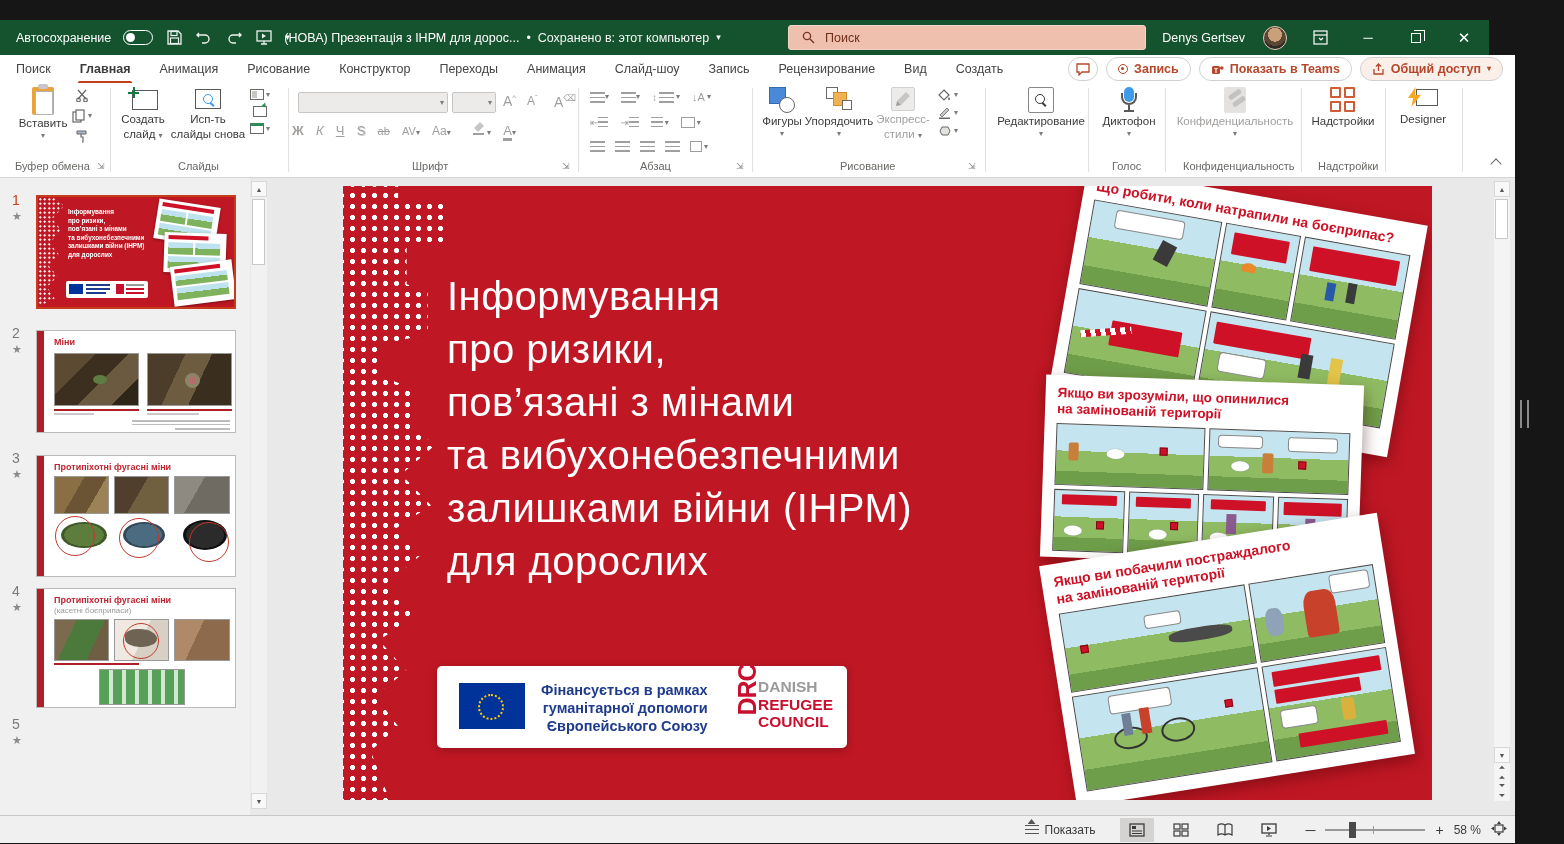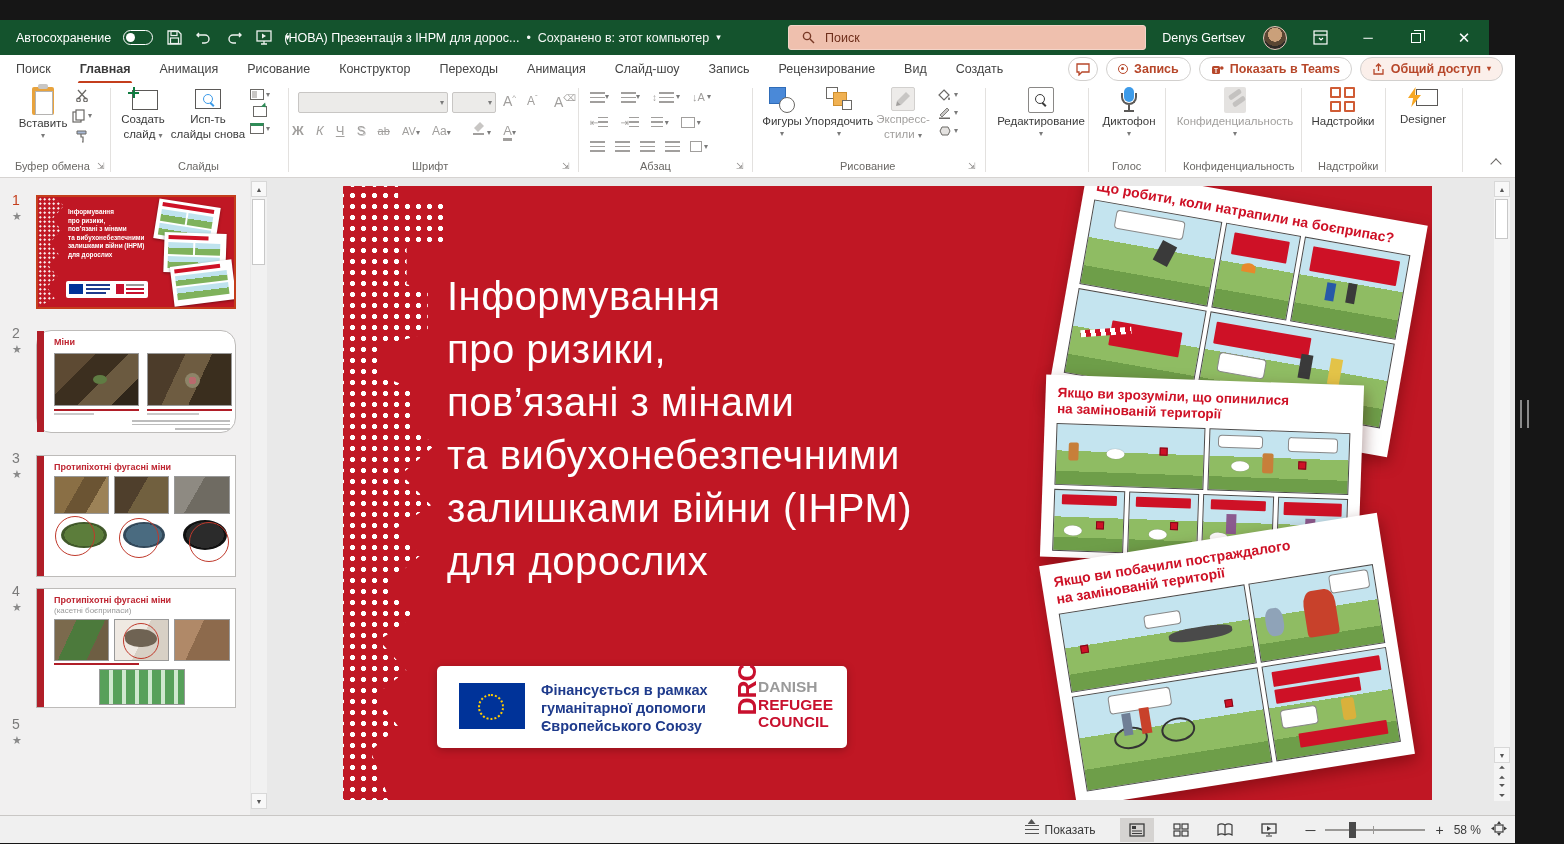--- a/index.html
+++ b/index.html
@@ -100,21 +100,21 @@
   .sbtn{position:absolute;left:0;width:16px;height:16px;background:#F8F8F8;border:1px solid #D8D8D8;display:flex;align-items:center;justify-content:center;font-size:7px;color:#555;}
   .sthumb{position:absolute;left:1px;width:13px;background:#fff;border:1px solid #C8C8C8;}
 
   
   .slide{position:absolute;left:343px;top:186px;width:1089px;height:614px;background:#C01724;overflow:hidden;}
   .dots{position:absolute;left:0;top:0;width:106px;height:614px;background-image:radial-gradient(circle,#fff 2.3px,transparent 2.9px);background-size:11px 11px;background-position:4px 4px;clip-path:polygon(0 0,52% 0,52% 2%,100% 2%,100% 9%,60% 10%,60% 16%,80% 17%,80% 24%,36% 26%,36% 31%,66% 33%,66% 40%,88% 42%,55% 47%,83% 52%,48% 56%,74% 60%,40% 65%,68% 70%,34% 74%,60% 79%,30% 83%,52% 88%,26% 92%,44% 100%,0 100%);}
   .slidetitle{position:absolute;left:104px;top:84px;color:#fff;font-size:40px;line-height:53px;letter-spacing:.5px;}
   .logocard{position:absolute;left:94px;top:480px;width:410px;height:82px;background:#fff;border-radius:5px;box-shadow:0 2px 8px rgba(0,0,0,.25);}
   .euflag{position:absolute;left:22px;top:17px;width:66px;height:46px;background:#003399;}
   .eustars{position:absolute;left:19px;top:11px;width:26px;height:26px;border:2.2px dotted #FFCC00;border-radius:50%;}
-  .eutext{position:absolute;left:104px;top:15px;font-size:14.5px;line-height:18px;font-weight:bold;color:#1F3B8C;}
+  .eutext{position:absolute;left:104px;top:15px;font-size:14.5px;line-height:18px;font-weight:bold;color:#1F3B8C;text-align:right;}
   .drc{position:absolute;right:14px;top:12px;display:flex;align-items:center;}
   .drcv{transform:rotate(-90deg);font-weight:bold;font-size:25px;color:#C8102E;letter-spacing:-1px;width:22px;}
   .drct{font-size:15.5px;line-height:17.5px;font-weight:bold;color:#C8102E;}
   .drct .g{color:#9a9a9a;}
 
   .comic{position:absolute;background:#fff;box-shadow:2px 6px 16px rgba(60,0,0,.4);padding:10px 12px 12px 12px;}
   .ctitle{color:#CE1126;font-weight:bold;}
   .panels{display:grid;gap:4px;margin-top:6px;}
   .cp{background:linear-gradient(#C4E4EF 0 44%,#8FBC63 44% 78%,#6E9E49 78% 100%);border:1px solid #4a4a4a;position:relative;}
   .chip{position:absolute;background:#CE1126;border-radius:1px;}
@@ -547,21 +547,21 @@
     </div>
     <div style="position:absolute;left:134px;top:66px;width:62px;height:40px;background:#fff;transform:rotate(-7deg);box-shadow:0 1px 3px rgba(0,0,0,.4);">
       <span style="position:absolute;left:4px;top:3px;width:46px;height:4px;background:#CE1126;"></span>
       <span style="position:absolute;left:4px;top:10px;width:52px;height:10px;background:linear-gradient(#BFE3EE 0 45%,#7FB25C 45% 100%);"></span>
       <span style="position:absolute;left:4px;top:22px;width:52px;height:12px;background:linear-gradient(#BFE3EE 0 45%,#7FB25C 45% 100%);"></span>
     </div>
   </div>
 
   <div class="thumbnum" style="top:147px;">2</div>
   <div class="star" style="top:165px;">★</div>
-  <div class="thumb" style="top:152px;height:103px;border-radius:15px;">
+  <div class="thumb" style="top:152px;height:103px;">
     <div class="redbar"></div>
     <div class="ttitle">Міни</div>
     <div class="photo" style="left:17px;top:22px;width:85px;height:53px;background:linear-gradient(135deg,#5d4a33 0 30%,#3c2f1f 30% 55%,#6b5a40 55% 80%,#2f261a 80% 100%);"></div>
     <div class="photo" style="left:110px;top:22px;width:85px;height:53px;background:linear-gradient(115deg,#4c3c2a 0 35%,#6e5c41 35% 60%,#3a2e1e 60% 100%);"></div>
     <span style="position:absolute;left:56px;top:44px;width:14px;height:9px;background:#5f7c43;border-radius:50%;"></span>
     <span style="position:absolute;left:148px;top:42px;width:15px;height:15px;background:radial-gradient(circle,#b96a6d 0 35%,#8d8468 36% 100%);border-radius:50%;"></span>
     <span style="position:absolute;left:17px;top:78px;width:85px;height:2px;background:#B01E28;"></span>
     <span style="position:absolute;left:110px;top:78px;width:85px;height:2px;background:#B01E28;"></span>
     <span style="position:absolute;left:17px;top:82px;width:40px;height:2px;background:#c9c9c9;"></span>
     <span style="position:absolute;left:110px;top:82px;width:52px;height:2px;background:#c9c9c9;"></span>

